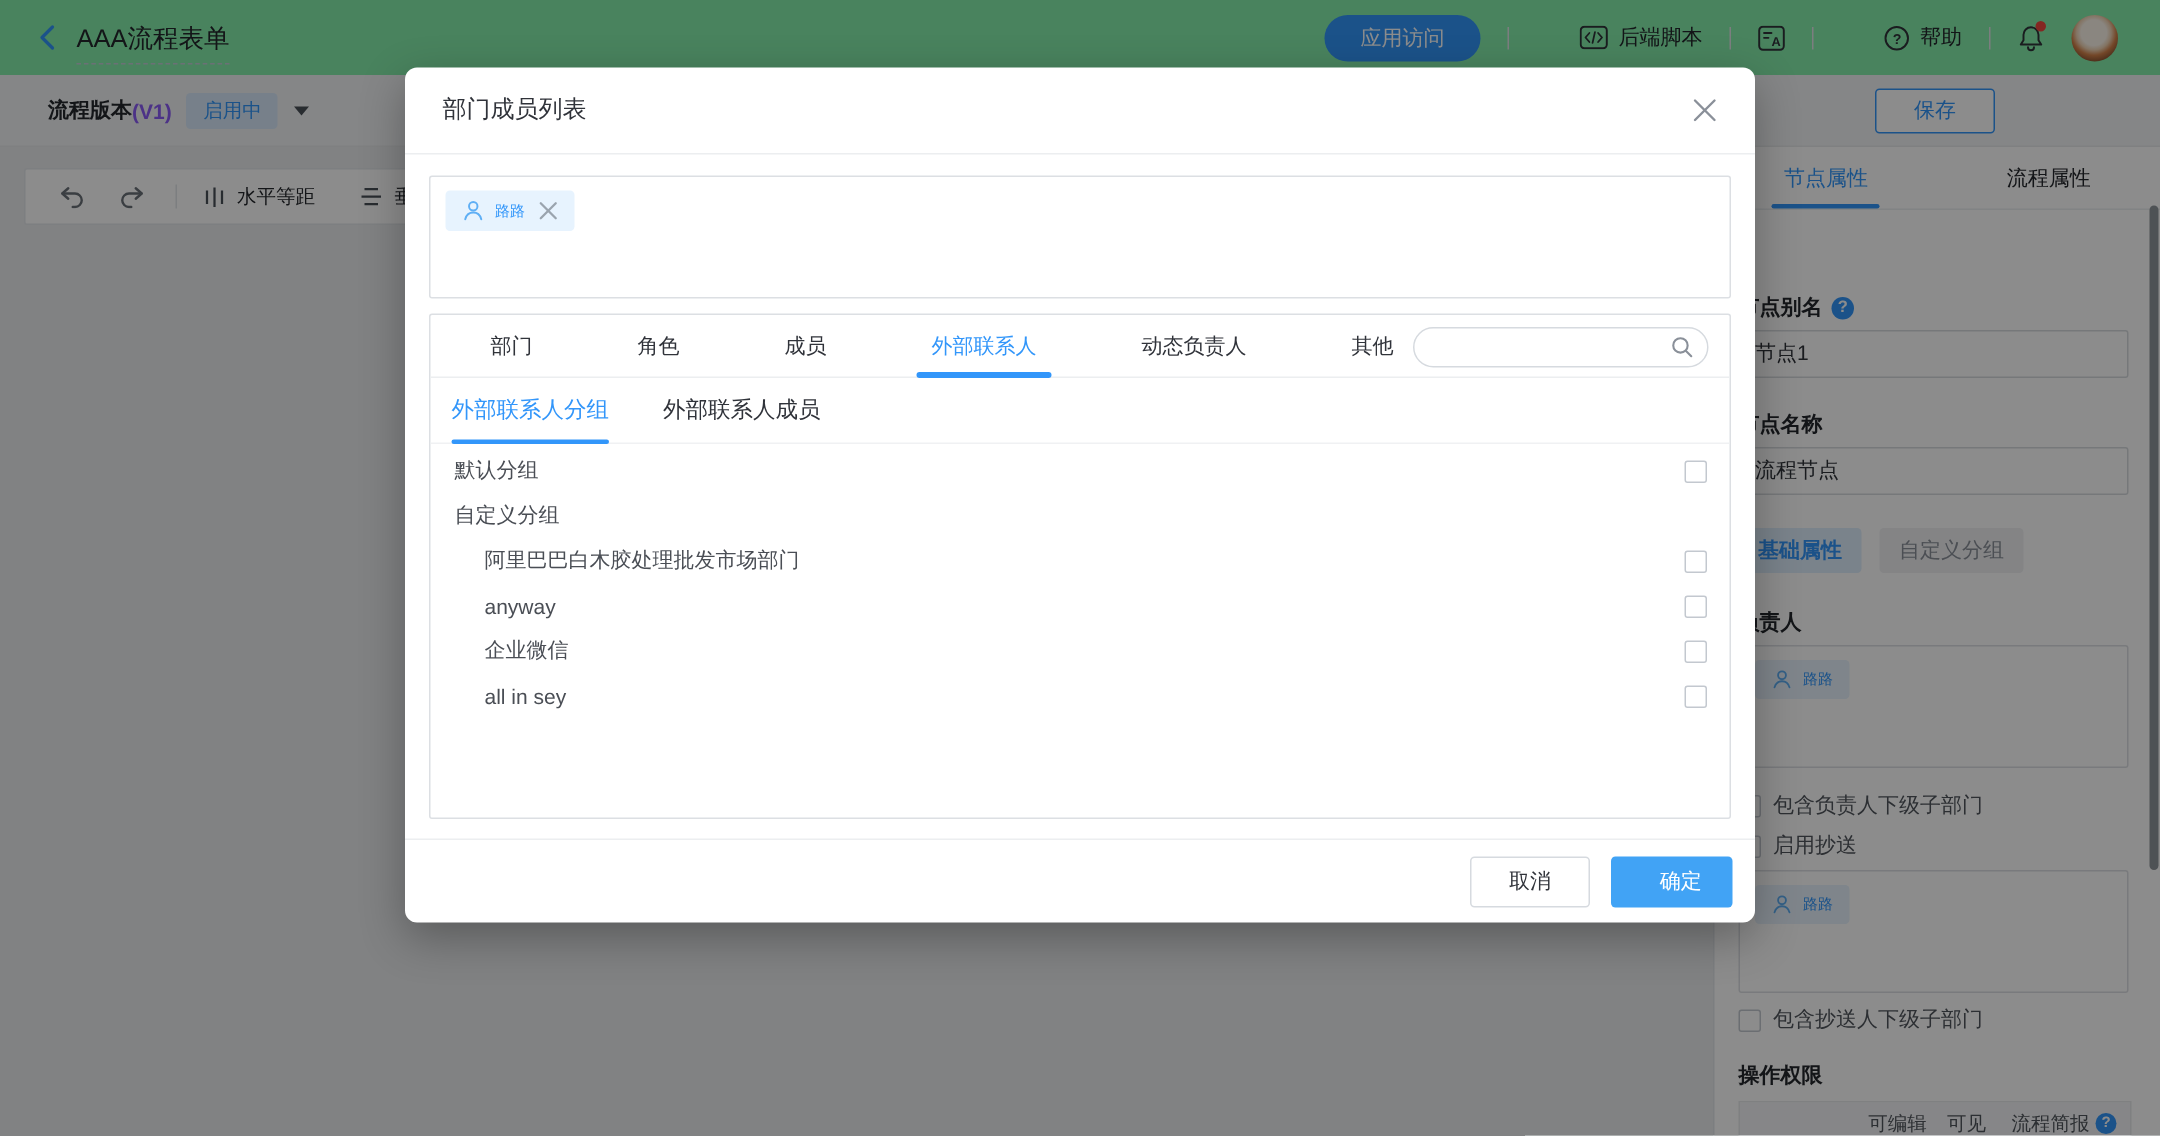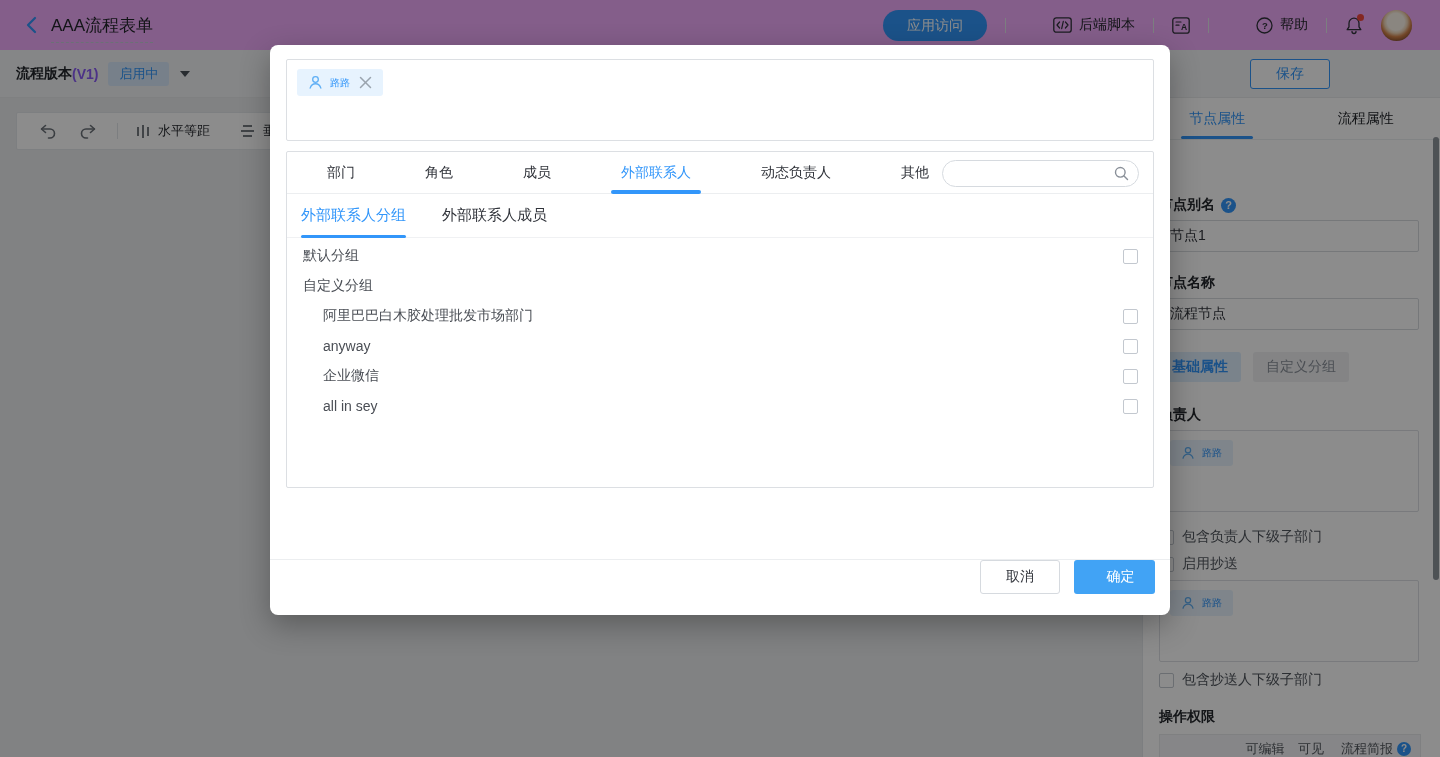--- a/index.html
+++ b/index.html
@@ -1,35 +1,35 @@
 <!DOCTYPE html>
 <html><head>
 <meta charset="utf-8">
 <style>
   * { margin:0; padding:0; box-sizing:border-box; }
   html,body { width:1440px; height:757px; overflow:hidden; }
   body { position:relative; font-family:"Liberation Sans","DejaVu Sans",sans-serif; background:#EBEDEF; color:#30333A; }
   svg { display:block; }
 
   
-  .topbar { position:absolute; top:0; left:0; right:0; height:50px; background:#f0abfc; display:flex; align-items:center; z-index:1; }
+  .topbar { position:absolute; top:0; left:0; right:0; height:50px; background:#86efac; display:flex; align-items:center; z-index:1; }
   .back-btn { margin-left:26px; cursor:pointer; }
   .page-title { margin-left:14px; font-size:17px; color:#24272C; padding-bottom:5px; border-bottom:1px dashed #C4CDD8; margin-top:6px; }
   .topbar-right { margin-left:auto; display:flex; align-items:center; gap:18px; margin-right:28px; }
   .pill-btn { background:#3296FA; color:#fff; font-size:14px; height:31px; line-height:31px; padding:0 24px; border-radius:16px; border:none; cursor:pointer; }
   .tb-divider { width:1px; height:15px; background:#E2E5E9; }
   .tb-item { display:flex; align-items:center; gap:7px; font-size:14px; color:#24272C; cursor:pointer;padding-left:29px; }
   .bell-wrap { position:relative; cursor:pointer; }
   .bell-dot { position:absolute; top:-2px; right:-1px; width:7px; height:7px; background:#F0483E; border-radius:50%; }
   .avatar { width:31px; height:31px; border-radius:50%; cursor:pointer;
     background: radial-gradient(circle at 48% 38%, #FBF4EA 0 34%, #EFD3B4 46%, #D2824A 60%, #8A5331 78%, #5F3B24 100%); }
 
   
   .version-bar { position:absolute; top:50px; left:0; right:0; height:48px; background:#F2F4F6; display:flex; align-items:center; border-bottom:1px solid #E7E9EC; }
-  .vb-label { margin-left:16px; font-size:14px; color:#24272C; font-weight:700; }
+  .vb-label { margin-left:32px; font-size:14px; color:#24272C; font-weight:700; }
   .vb-version { font-size:14px; font-weight:700; color:#8b5cf6; }
   .vb-badge { margin-left:10px; background:#D9EAFB; color:#3296FA; font-size:13px; padding:3px 11px; border-radius:3px; }
   .vb-caret { margin-left:11px; width:0; height:0; border-left:5px solid transparent; border-right:5px solid transparent; border-top:6px solid #4A5058; cursor:pointer; }
   .save-btn { margin-left:auto; margin-right:110px; width:80px; height:30px; background:#fff; border:1px solid #3296FA; color:#3296FA; font-size:14px; border-radius:3px; cursor:pointer; }
 
   
   .canvas { position:absolute; top:98px; left:0; width:1142px; bottom:0; background:#EBEDEF; }
   .toolbar { position:absolute; top:14px; left:16px; width:1110px; height:38px; background:#fff; border:1px solid #E4E7EB; border-radius:2px; display:flex; align-items:center; }
   .tool-icon { margin-left:22px; cursor:pointer; }
   .tool-divider { width:1px; height:16px; background:#E2E5E9; margin:0 18px 0 20px; }
@@ -76,21 +76,21 @@
   .search-input { width:100%; height:100%; border:1px solid #D6DADF; border-radius:14px; padding:0 30px 0 14px; font-size:13px; font-family:inherit; color:#30333A; }
   .search-icon { position:absolute; right:10px; top:6px; }
   .stabs { height:44px; display:flex; align-items:center; gap:36px; padding-left:14px; border-bottom:1px solid #F0F1F3; }
   .stab { font-size:15px; color:#30333A; position:relative; height:44px; display:flex; align-items:center; cursor:pointer; }
   .stab.active { color:#3296FA; }
   .stab.active::after { content:""; position:absolute; bottom:0; left:0; right:0; height:3px; background:#3296FA; border-radius:2px; }
   .glist { padding-top:3px; }
   .grow { height:30px; display:flex; align-items:center; padding:0 15px 0 16px; font-size:14px; color:#4A4E55; }
   .grow.indent { padding-left:36px; }
   .grow .cb { margin-left:auto; }
-  .modal-footer { position:absolute; left:0; right:0; bottom:0; height:56px; border-top:1px solid #ECEEF0; display:flex; justify-content:flex-end; gap:14px; padding-right:15px; }
+  .modal-footer { position:absolute; left:0; right:0; bottom:0; height:56px; border-top:1px solid #ECEEF0; display:flex; align-items:center; justify-content:flex-end; gap:14px; padding-right:15px; }
   .btn-cancel { width:80px; height:34px; background:#fff; border:1px solid #D6DADF; border-radius:3px; font-size:14px; color:#30333A; cursor:pointer; font-family:inherit; }
   .btn-confirm { width:81px; height:34px; background:#41A3F5; border:none; border-radius:3px; font-size:14px; color:#fff; cursor:pointer; font-family:inherit;padding-left:12px; }
 </style>
 </head>
 <body>
 
 <div class="topbar">
   <span class="back-btn">
     <svg width="11" height="18" viewBox="0 0 11 18">
         <polyline points="9,2 2,9 9,16" fill="none" stroke="#3296FA" stroke-width="2.2" stroke-linecap="round" stroke-linejoin="round"></polyline>
@@ -258,20 +258,29 @@
       </div>
 
     </div>
   </div>
   <div class="scroll-thumb"></div>
 </div>
 
 <div class="overlay"></div>
 
 <div class="modal">
+  <div class="modal-header">
+    <span>部门成员列表</span>
+    <span class="modal-close">
+      <svg width="17" height="17" viewBox="0 0 17 17">
+          <line x1="2" y1="2" x2="15" y2="15" stroke="#8A9099" stroke-width="1.6" stroke-linecap="round"></line>
+          <line x1="15" y1="2" x2="2" y2="15" stroke="#8A9099" stroke-width="1.6" stroke-linecap="round"></line>
+        </svg>
+    </span>
+  </div>
 
   <div class="selection-box">
     <span class="tag">
       <span>
         <svg width="15" height="15" viewBox="0 0 16 16">
             <circle cx="8" cy="4.8" r="3" fill="none" stroke="#5FAFF5" stroke-width="1.4"></circle>
             <path d="M2.3 14 c0.9-3.2 3.1-4.7 5.7-4.7 s4.8 1.5 5.7 4.7" fill="none" stroke="#5FAFF5" stroke-width="1.4" stroke-linecap="round"></path>
           </svg>
       </span>
       <span>路路</span>

